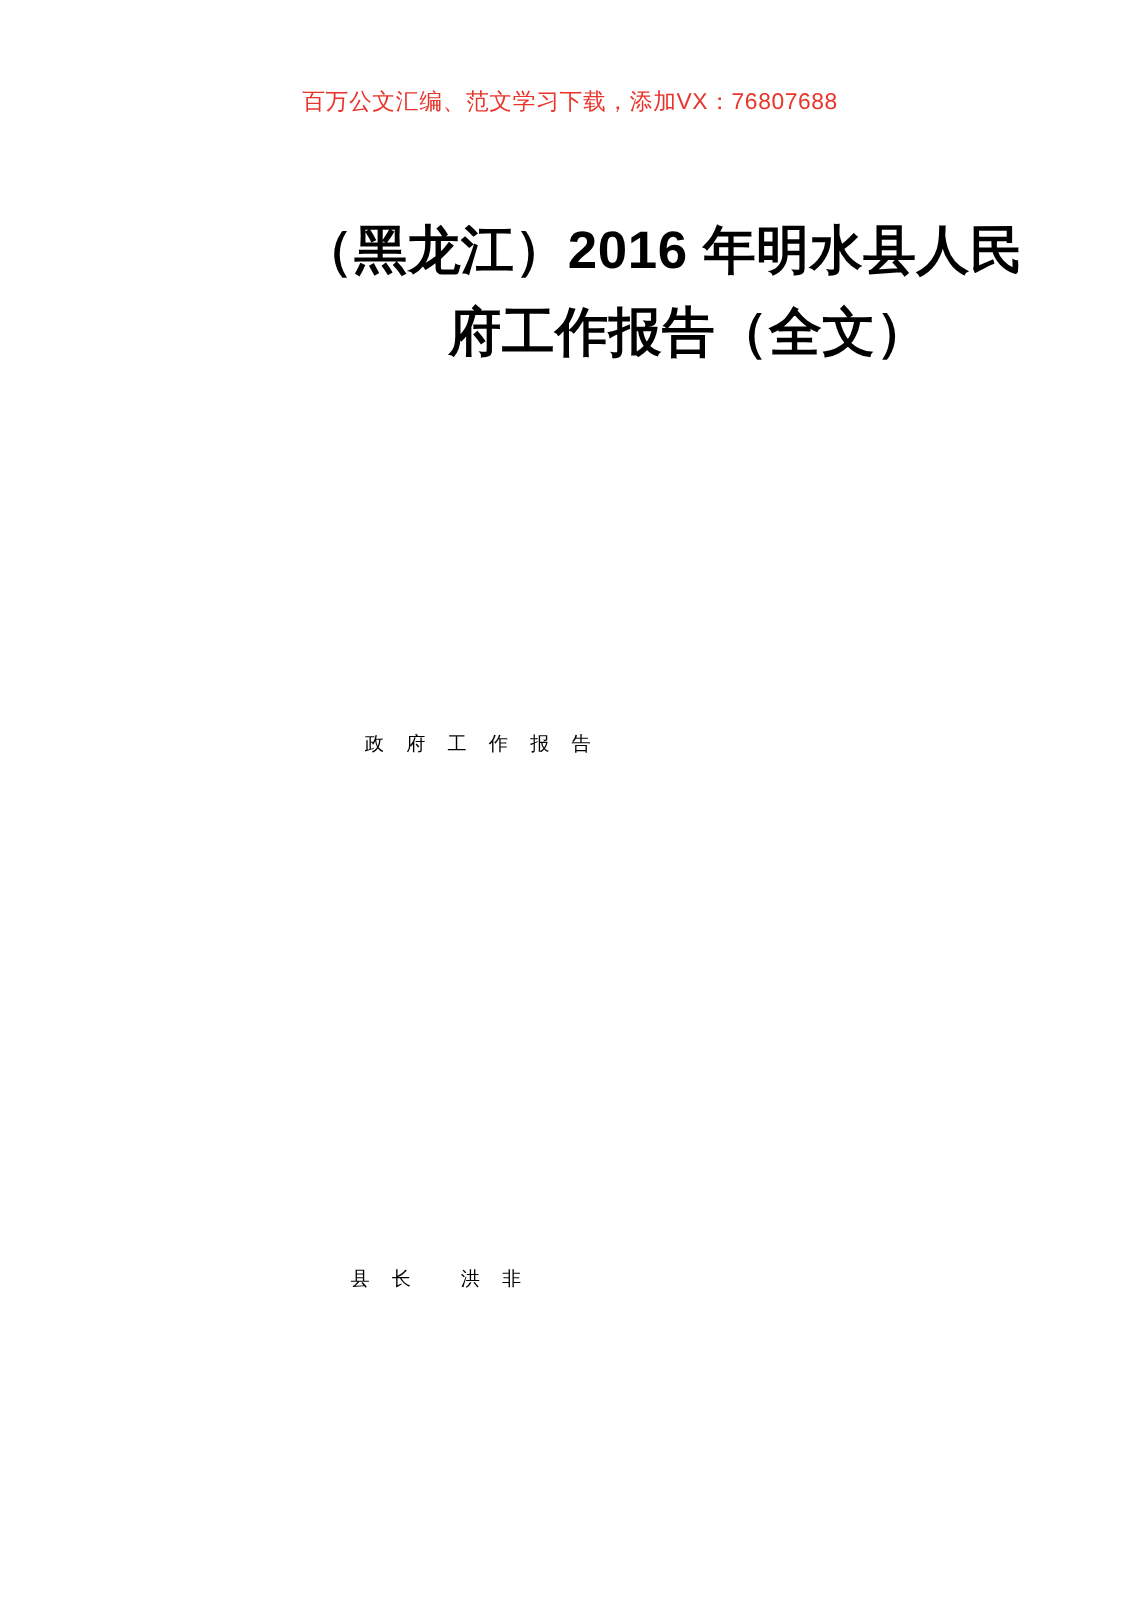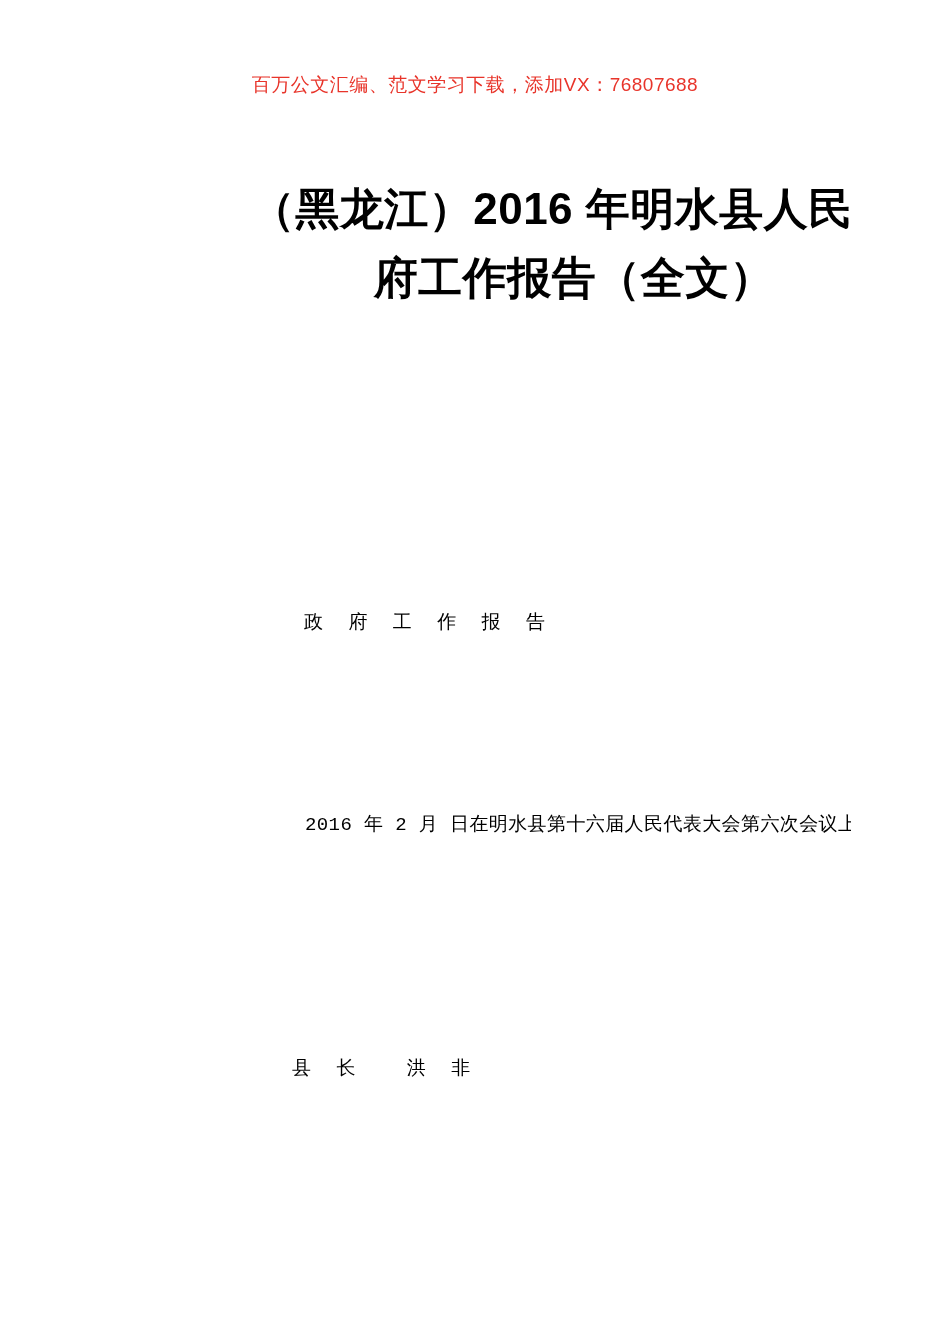--- a/index.html
+++ b/index.html
@@ -39,22 +39,22 @@
     width: 670px;
     text-align: center;
     font-size: 44px;
     font-weight: bold;
     line-height: 1.55;
     font-family: "Liberation Sans", sans-serif;
     letter-spacing: 0.5px;
   }
   .body-line {
     position: absolute;
-    font-size: 19px;
-    font-family: Liberation Mono, monospace;
+    font-size: 16px;
+    font-family: Liberation Sans, sans-serif;
     color: #000000;
     line-height: 1.6;
   }
   .line-report {
     top: 604px;
     left: 205px;
     letter-spacing: 7px;
   }
   .line-meeting {
     top: 805px;
@@ -74,17 +74,16 @@
 <body>
 
 <div class="page">
 
   <div class="watermark">百万公文汇编、范文学习下载，添加VX：76807688</div>
 
   <h1 class="doc-title">（黑龙江）2016 年明水县人民政府工作报告（全文）</h1>
 
   <div class="body-line line-report">政 府 工 作 报 告</div>
 
-  <div class="body-line line-meeting">2016 年 2 月 日在明水县第十六届人民代表大会第六次会议上</div>
 
   <div class="body-line line-signer">县 长　 洪 非</div>
 
 </div>
 
 </body></html>

